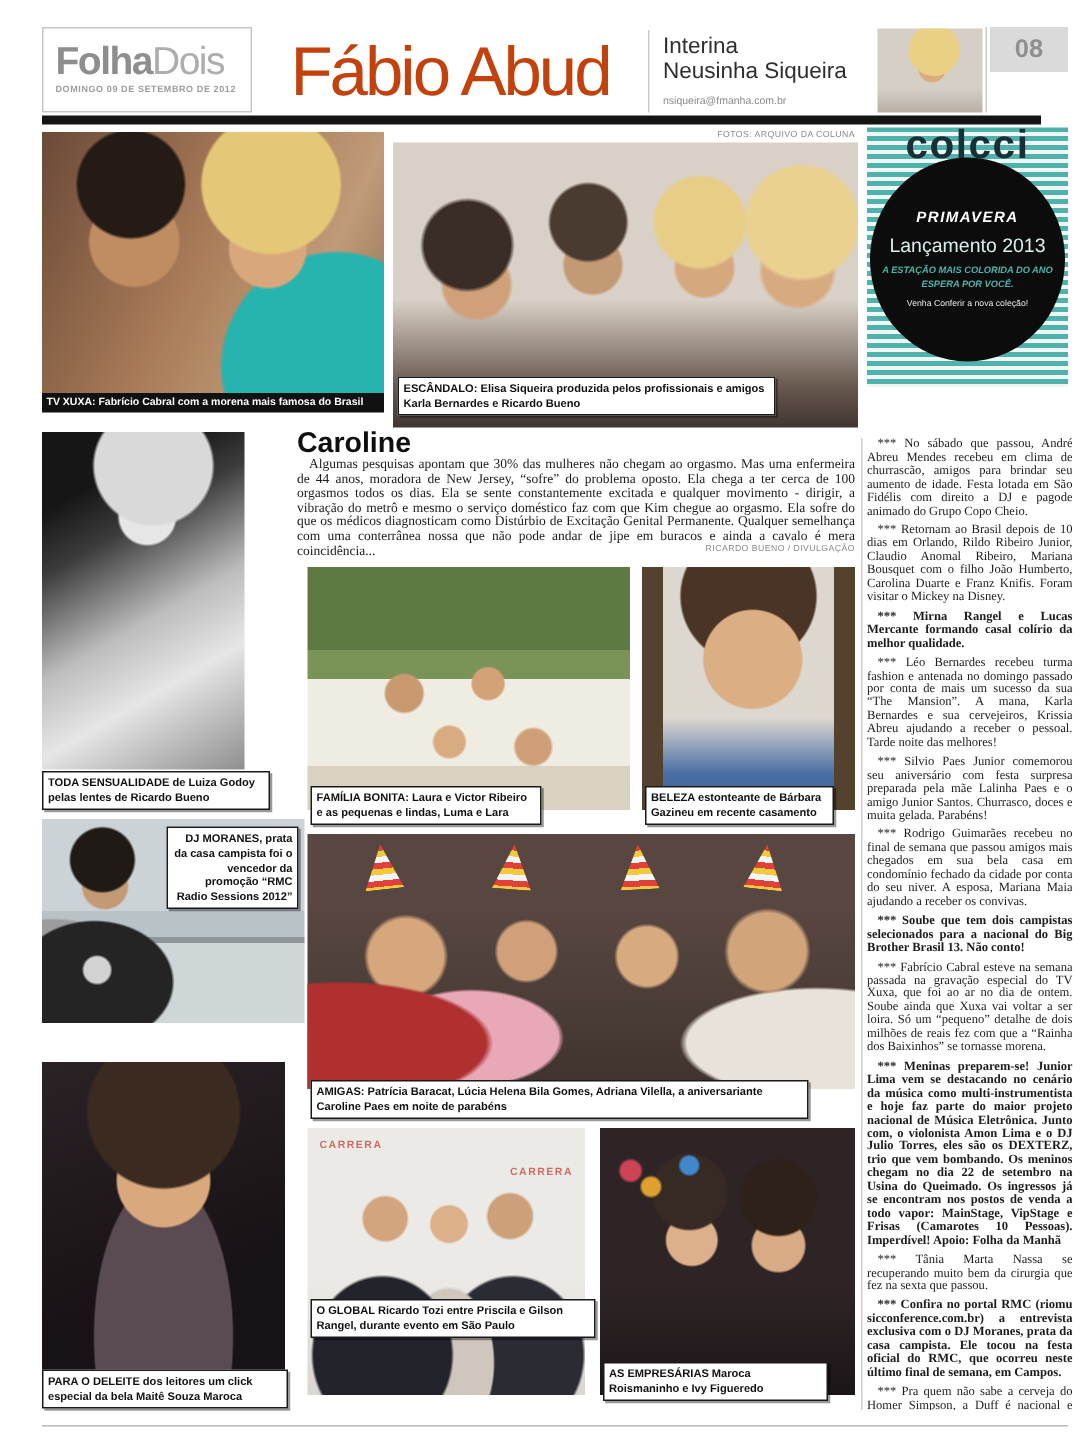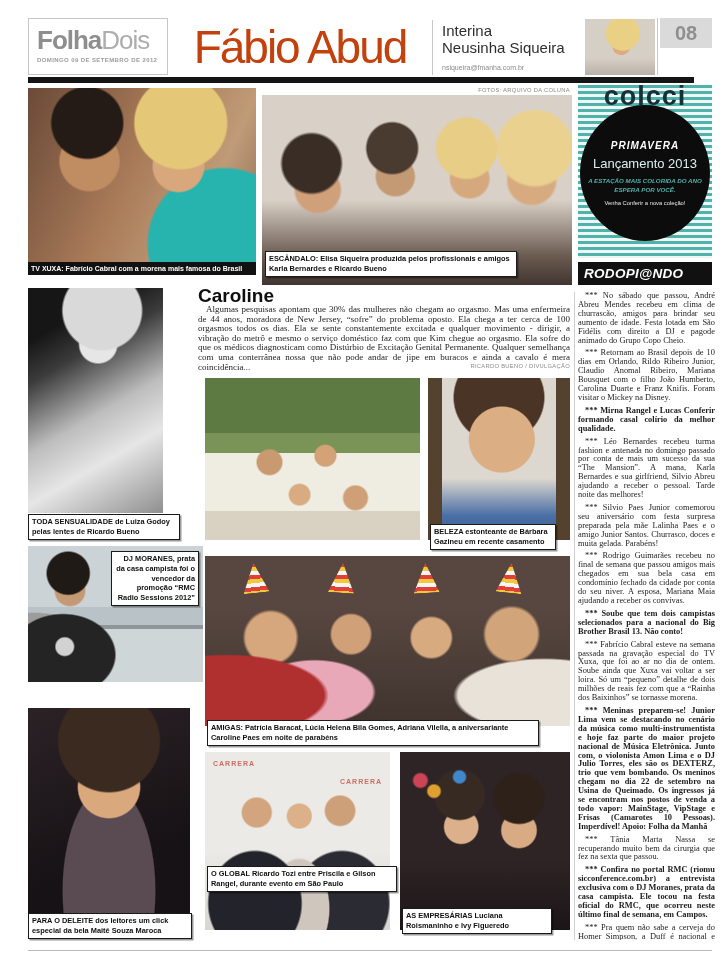--- a/index.html
+++ b/index.html
@@ -17,21 +17,21 @@
               letter-spacing:-2px;color:#c2410c;white-space:nowrap;}
   .vline{position:absolute;width:1px;background:#c9c9c9;}
   .interim{position:absolute;left:442px;top:22px;line-height:17px;font-size:15px;color:#2e2e2e;}
   .interim-email{font-size:7px;color:#8a8a8a;margin-top:3px;}
   .avatar{position:absolute;left:585px;top:19px;width:70px;height:56px;
           background:
             radial-gradient(circle at 54% 26%,#e9d084 0 30%,rgba(0,0,0,0) 31%),
             radial-gradient(circle at 52% 48%,#dcab80 0 19%,rgba(0,0,0,0) 20%),
             linear-gradient(180deg,#d6cfc6 0 70%,#b9b1a6 100%);}
   .pagenum{position:absolute;left:660px;top:18px;width:52px;height:30px;background:#dadada;
-           display:flex;align-items:center;justify-content:center;font-size:20px;font-weight:bold;
+           display:flex;align-items:center;justify-content:center;font-size:17px;font-weight:bold;
            color:#8f8f8f;}
   .header-rule{position:absolute;left:28px;top:77px;width:666px;height:6px;background:#141414;}
   
   .ph{position:absolute;overflow:hidden;}
   .ph-xuxa{left:28px;top:88px;width:228px;height:174px;background:
       radial-gradient(circle at 26% 20%,#241b16 0 16%,rgba(0,0,0,0) 17%),
       radial-gradient(circle at 27% 42%,#c08c62 0 15%,rgba(0,0,0,0) 16%),
       radial-gradient(circle at 67% 20%,#e4c878 0 22%,rgba(0,0,0,0) 23%),
       radial-gradient(circle at 66% 45%,#d8a87c 0 14%,rgba(0,0,0,0) 15%),
       radial-gradient(circle at 86% 90%,#27b3ae 0 30%,rgba(0,0,0,0) 31%),
@@ -171,28 +171,25 @@
   <div class="ad">
     <div class="ad-brand">colcci</div>
     <div class="ad-circle">
       <div class="ad-season">PRIMAVERA</div>
       <div class="ad-launch">Lançamento 2013</div>
       <div class="ad-tagline">A ESTAÇÃO MAIS COLORIDA DO ANO ESPERA POR VOCÊ.</div>
       <div class="ad-cta">Venha Conferir a nova coleção!</div>
     </div>
   </div>
 
-  <div class="col-titlebar">
-    <span>RODOPI@NDO</span>
-  </div>
   <div class="gossip">
     <p>*** No sábado que passou, André Abreu Mendes recebeu em clima de churrascão, amigos para brindar seu aumento de idade. Festa lotada em São Fidélis com direito a DJ e pagode animado do Grupo Copo Cheio.</p>
     <p>*** Retornam ao Brasil depois de 10 dias em Orlando, Rildo Ribeiro Junior, Claudio Anomal Ribeiro, Mariana Bousquet com o filho João Humberto, Carolina Duarte e Franz Knifis. Foram visitar o Mickey na Disney.</p>
-    <p class="b">*** Mirna Rangel e Lucas Conferir formando casal colírio da melhor qualidade.</p>
-    <p>*** Léo Bernardes recebeu turma fashion e antenada no domingo passado por conta de mais um sucesso da sua “The Mansion”. A mana, Karla Bernardes e sua girlfriend, Silvio Abreu ajudando a receber o pessoal. Tarde noite das melhores!</p>
+    <p class="b">*** Mirna Rangel e Lucas Mercante formando casal colírio da melhor qualidade.</p>
+    <p>*** Léo Bernardes recebeu turma fashion e antenada no domingo passado por conta de mais um sucesso da sua “The Mansion”. A mana, Karla Bernardes e sua cervejeiros, Krissia Abreu ajudando a receber o pessoal. Tarde noite das melhores!</p>
     <p>*** Silvio Paes Junior comemorou seu aniversário com festa surpresa preparada pela mãe Lalinha Paes e o amigo Junior Santos. Churrasco, doces e muita gelada. Parabéns!</p>
     <p>*** Rodrigo Guimarães recebeu no final de semana que passou amigos mais chegados em sua bela casa em condomínio fechado da cidade por conta do seu niver. A esposa, Mariana Maia ajudando a receber os convivas.</p>
     <p class="b">*** Soube que tem dois campistas selecionados para a nacional do Big Brother Brasil 13. Não conto!</p>
     <p>*** Fabrício Cabral esteve na semana passada na gravação especial do TV Xuxa, que foi ao ar no dia de ontem. Soube ainda que Xuxa vai voltar a ser loira. Só um “pequeno” detalhe de dois milhões de reais fez com que a “Rainha dos Baixinhos” se tornasse morena.</p>
     <p class="b">*** Meninas preparem-se! Junior Lima vem se destacando no cenário da música como multi-instrumentista e hoje faz parte do maior projeto nacional de Música Eletrônica. Junto com, o violonista Amon Lima e o DJ Julio Torres, eles são os DEXTERZ, trio que vem bombando. Os meninos chegam no dia 22 de setembro na Usina do Queimado. Os ingressos já se encontram nos postos de venda a todo vapor: MainStage, VipStage e Frisas (Camarotes 10 Pessoas). Imperdível! Apoio: Folha da Manhã</p>
     <p>*** Tânia Marta Nassa se recuperando muito bem da cirurgia que fez na sexta que passou.</p>
     <p class="b">*** Confira no portal RMC (riomu sicconference.com.br) a entrevista exclusiva com o DJ Moranes, prata da casa campista. Ele tocou na festa oficial do RMC, que ocorreu neste último final de semana, em Campos.</p>
     <p>*** Pra quem não sabe a cerveja do Homer Simpson, a Duff é nacional e atualmente tem feito à cabeça dos cervejeiros de plantão. Em Campos a sua aceitação como Pilsen foi altamente aprovada.</p>
   </div>
   <div class="rule-v" style="left:574px;top:292px;height:648px;"></div>
@@ -205,35 +202,36 @@
   <div class="capbox" style="left:28px;top:514px;width:152px;">TODA SENSUALIDADE de Luiza Godoy pelas lentes de Ricardo Bueno</div>
 
   <div class="ph ph-dj">
     <div class="capbox" style="right:4px;top:5px;width:88px;text-align:right;position:absolute;">DJ MORANES, prata da casa campista foi o vencedor da promoção “RMC Radio Sessions 2012”</div>
   </div>
 
   <div class="ph ph-maite"></div>
   <div class="capbox" style="left:28px;top:913px;width:164px;">PARA O DELEITE dos leitores um click especial da bela Maitê Souza Maroca</div>
 
   <div class="ph ph-familia"></div>
+  <div class="capbox" style="left:207px;top:524px;width:154px;">FAMÍLIA BONITA: Laura e Victor Ribeiro e as pequenas e lindas, Luma e Lara</div>
 
   <div class="ph ph-beleza"></div>
   <div class="capbox" style="left:430px;top:524px;width:126px;">BELEZA estonteante de Bárbara Gazineu em recente casamento</div>
 
   <div class="ph ph-amigas">
     <div class="hat" style="left:10%;transform:rotate(-6deg);"></div>
     <div class="hat" style="left:34%;transform:rotate(4deg);"></div>
     <div class="hat" style="left:57%;transform:rotate(-3deg);"></div>
     <div class="hat" style="left:80%;transform:rotate(6deg);"></div>
   </div>
   <div class="capbox" style="left:207px;top:720px;width:332px;">AMIGAS: Patrícia Baracat, Lúcia Helena Bila Gomes, Adriana Vilella, a aniversariante Caroline Paes em noite de parabéns</div>
 
   <div class="ph ph-global">
     <span class="carrera-mark" style="left:8px;top:8px;">CARRERA</span>
     <span class="carrera-mark" style="right:8px;top:26px;">CARRERA</span>
   </div>
   <div class="capbox" style="left:207px;top:866px;width:190px;">O GLOBAL Ricardo Tozi entre Priscila e Gilson Rangel, durante evento em São Paulo</div>
 
   <div class="ph ph-empresarias"></div>
-  <div class="capbox" style="left:402px;top:908px;width:150px;">AS EMPRESÁRIAS Luciana Roismaninho e Ivy Figueredo</div>
+  <div class="capbox" style="left:402px;top:908px;width:150px;">AS EMPRESÁRIAS Maroca Roismaninho e Ivy Figueredo</div>
 
   <div class="rule-h" style="left:28px;top:950px;width:684px;"></div>
 </div>
 
 </body></html>

